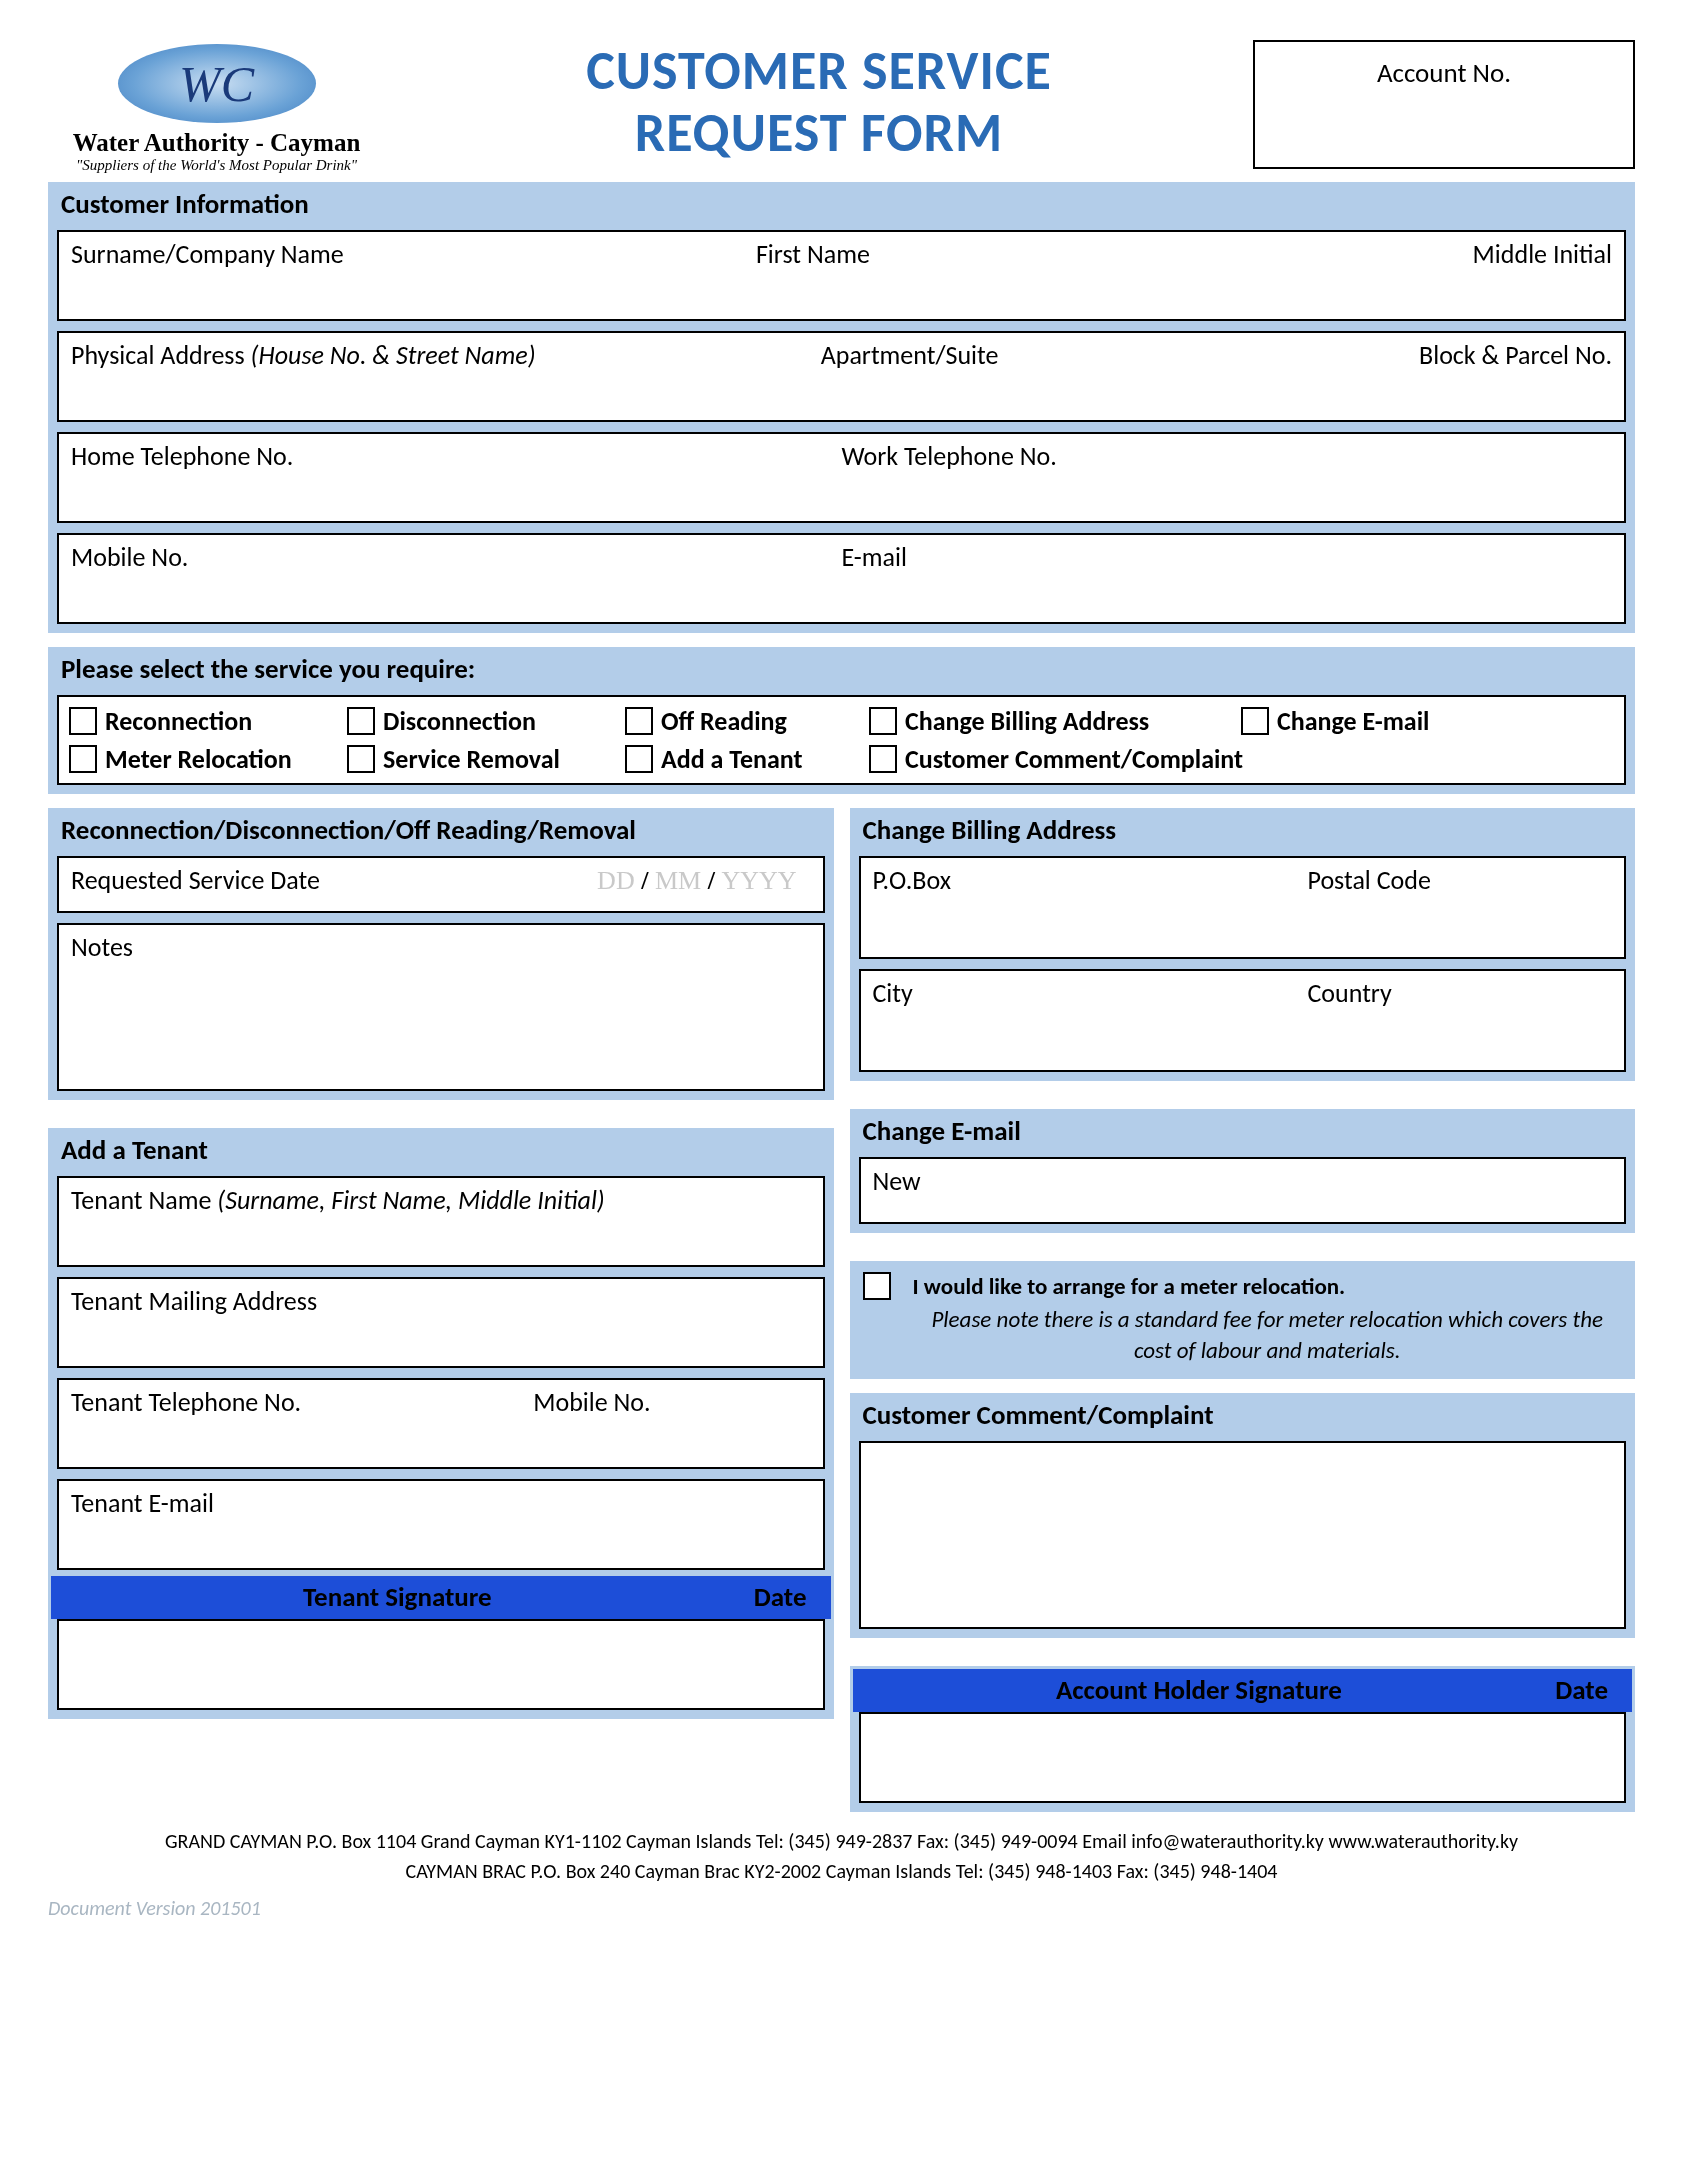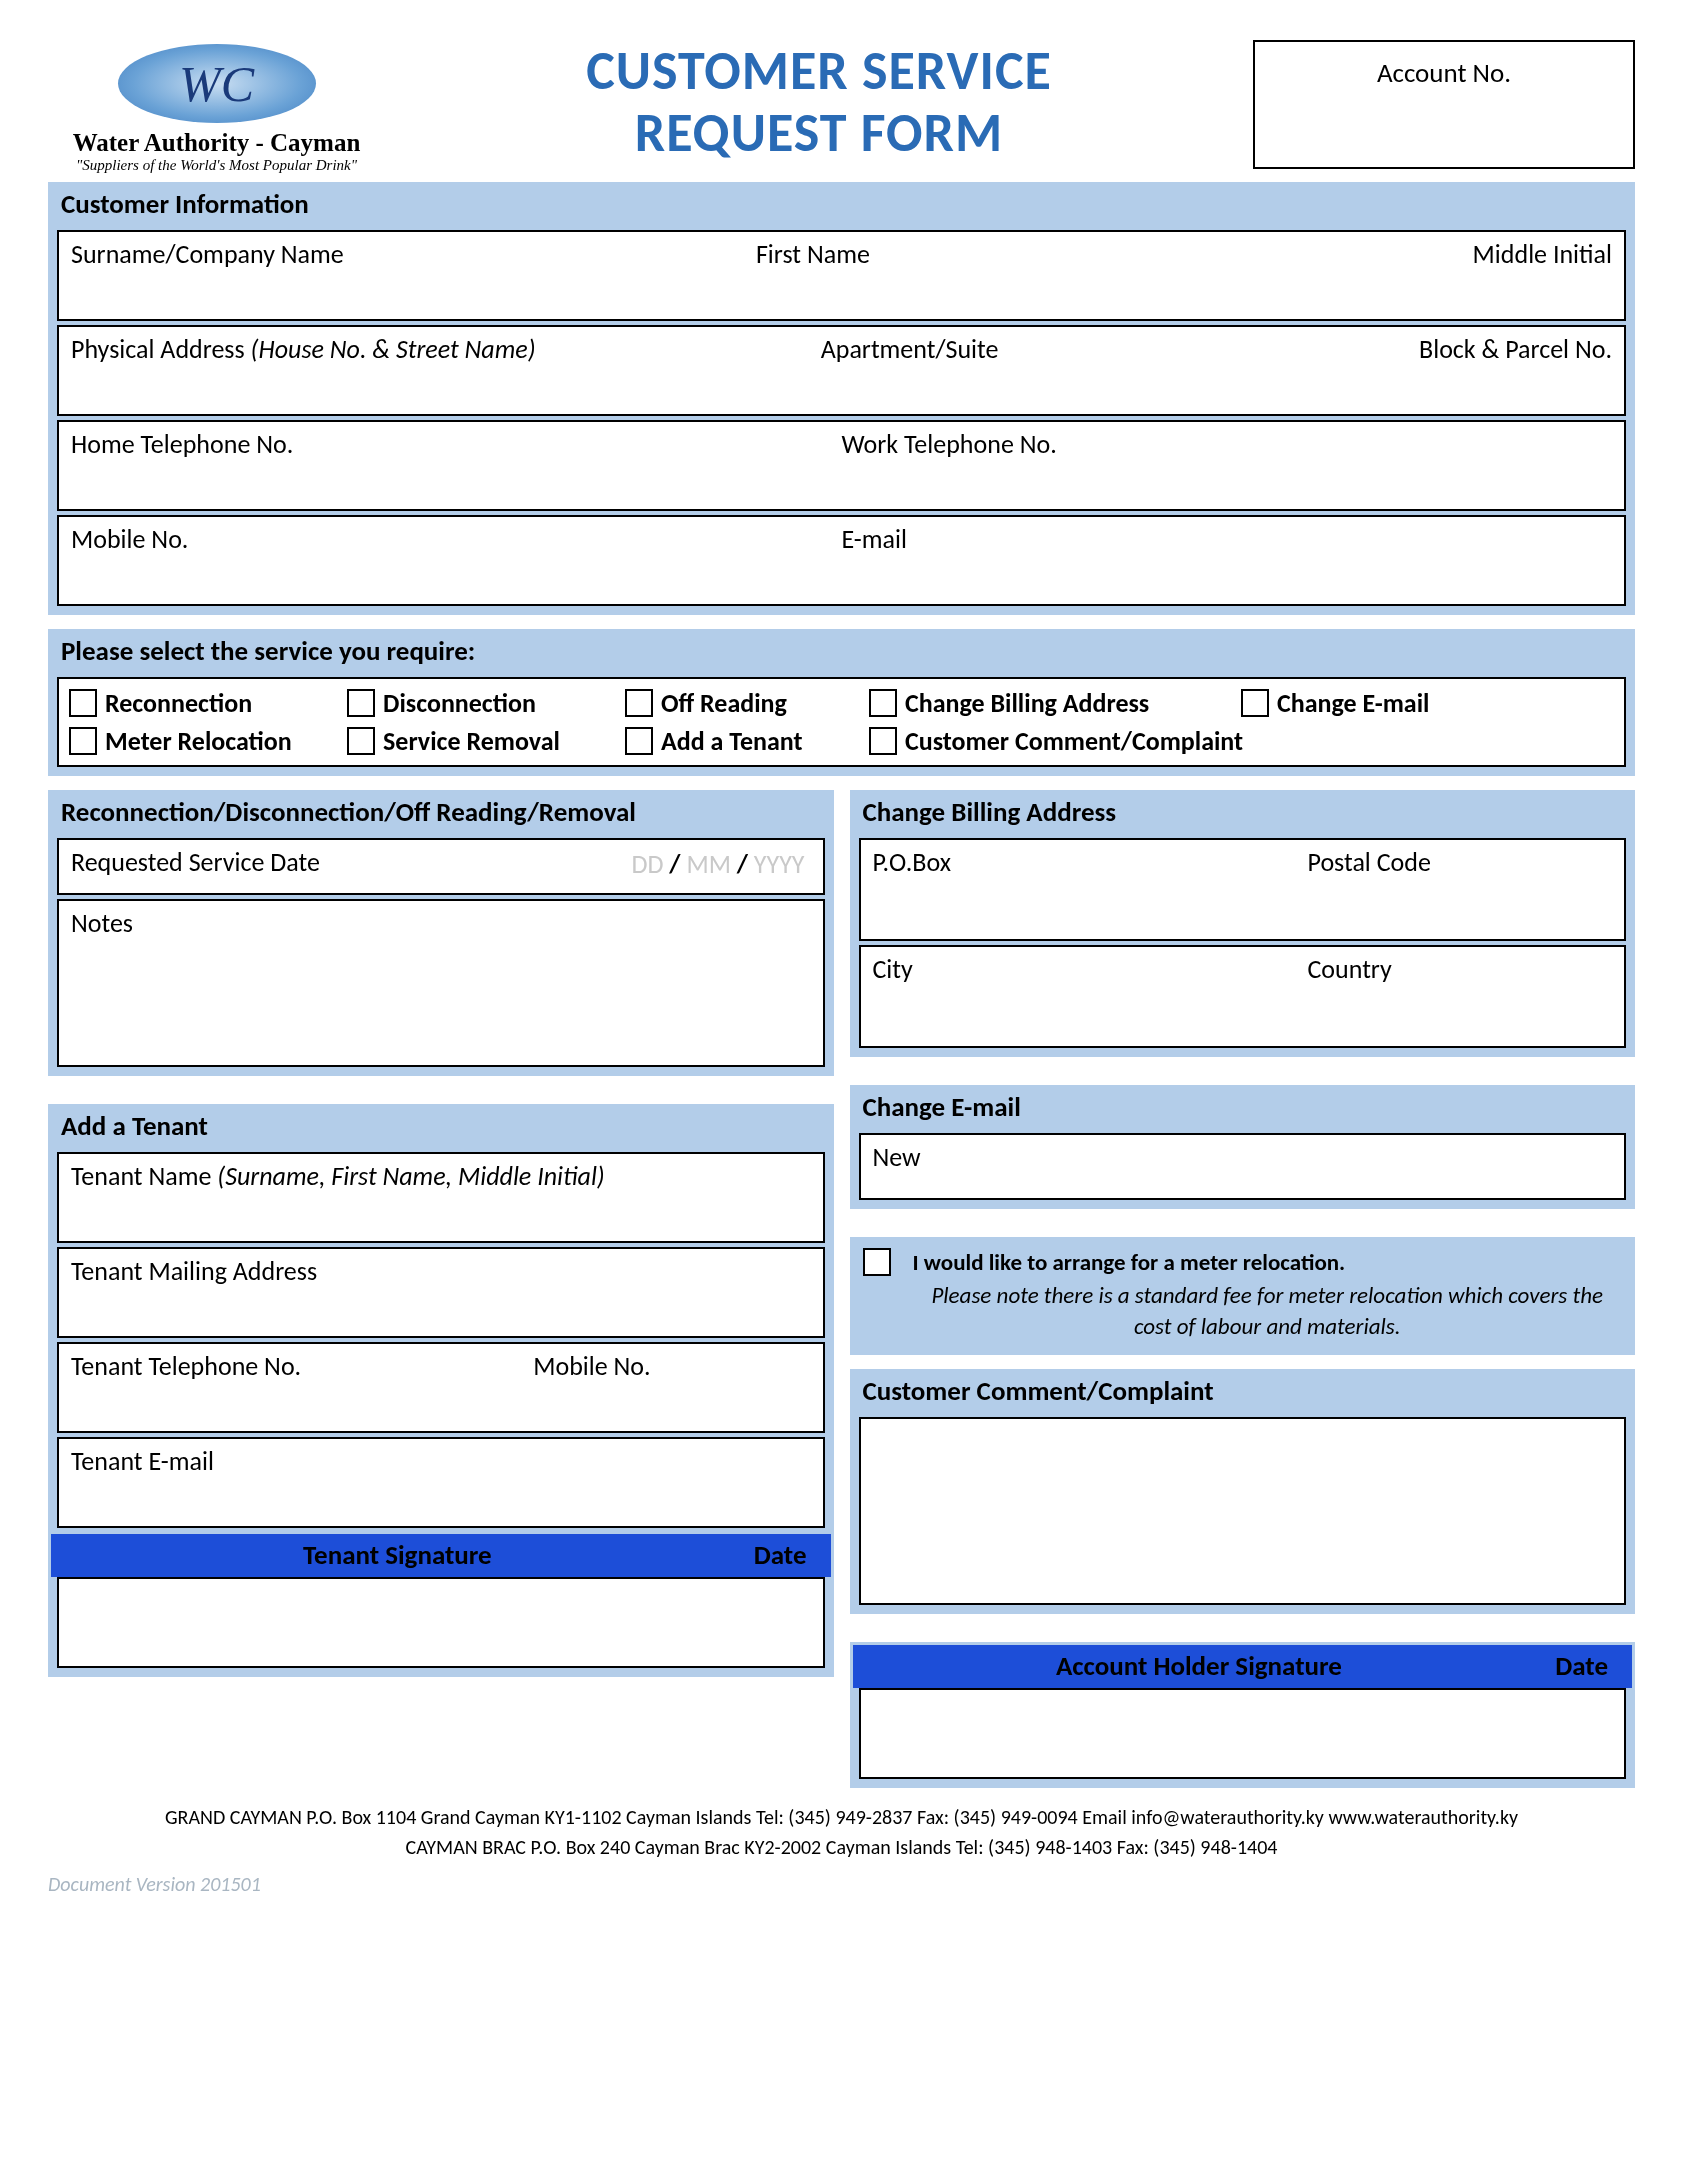--- a/index.html
+++ b/index.html
@@ -79,21 +79,21 @@
   }
   .panel-title {
     font-weight: bold;
     font-size: 27px;
     padding: 2px 10px 4px 10px;
   }
   .panel-body {
     padding: 6px;
     display: flex;
     flex-direction: column;
-    gap: 4px;
+    gap: 10px;
   }
   .field {
     background: #fff;
     border: 2px solid #000;
     padding: 6px 12px 6px 12px;
     font-size: 26px;
     min-height: 91px;
     flex: 1;
     position: relative;
   }
@@ -139,21 +139,21 @@
   }
   .col {
     flex: 1;
     display: flex;
     flex-direction: column;
     gap: 14px;
   }
   .subgroup {
     flex: 1;
   }
-  .date-hint { position: absolute; right: 18px; top: 8px; }
+  .date-hint { position: absolute; right: 26px; top: 8px; font-family: Liberation Serif, serif; }
   .meter-block {
     background: #b3cde9;
     border: 3.5px solid #b3cde9;
     padding: 8px 10px 10px 10px;
     font-size: 23px;
     display: flex;
     gap: 22px;
   }
   .meter-text .line1 { font-weight: bold; }
   .meter-text .line2 { font-style: italic; line-height: 1.35; padding-top:4px;text-align:center;}

